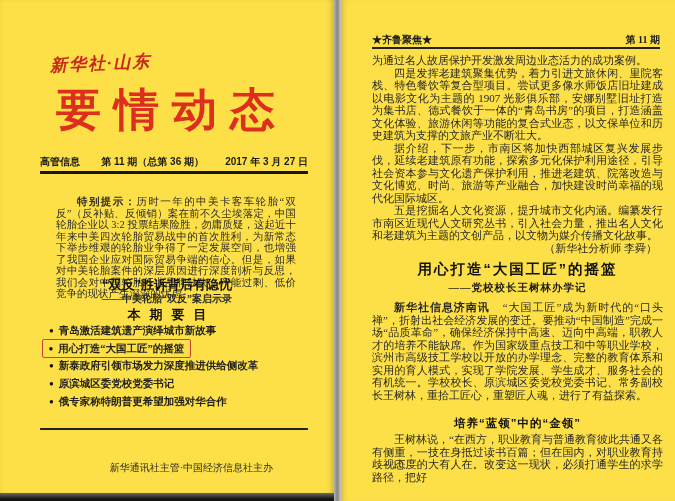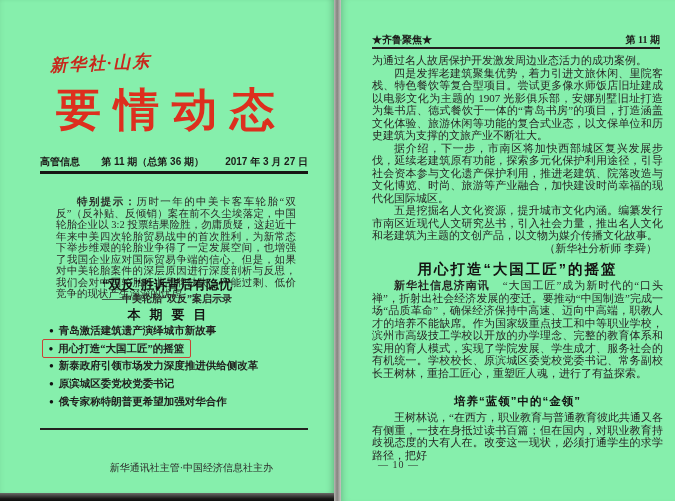--- a/index.html
+++ b/index.html
@@ -1,21 +1,21 @@
 <!DOCTYPE html>
 <html><head>
 <meta charset="utf-8">
 <style>
   html,body{margin:0;padding:0;}
   body{width:675px;height:501px;overflow:hidden;background:#eceae6;
        font-family:"Liberation Serif",serif;-webkit-font-smoothing:antialiased;}
   #stage{position:relative;width:675px;height:501px;background:#f2f0ec;}
 
   
-  .page{position:absolute;top:0;background:#86efac;}
+  .page{position:absolute;top:0;background:#fde047;}
   #left-page{left:0;width:334px;height:493px;
      box-shadow:inset -6px 0 7px -5px rgba(0,0,0,.28), inset 3px 0 6px -4px rgba(0,0,0,.10);}
   #right-page{left:341px;width:334px;height:501px;
      box-shadow:inset 6px 0 7px -5px rgba(0,0,0,.22);}
   #gutter{position:absolute;left:334px;top:0;width:7px;height:501px;
      background:linear-gradient(90deg,#b6b5b1,#84837f 45%,#c7c6c2);}
   #bottom-strip{position:absolute;left:0;top:493px;width:334px;height:8px;
      background:linear-gradient(180deg,#6a6a67,#1a1a18 70%,#0e0e0d);}
 
   
@@ -140,20 +140,21 @@
     <div class="rp-rule"></div>
 
     <div class="rp-body">
       <p>为通过名人故居保护开发激发周边业态活力的成功案例。</p>
       <p class="ind">四是发挥老建筑聚集优势，着力引进文旅休闲、里院客栈、特色餐饮等复合型项目。尝试更多像水师饭店旧址建成以电影文化为主题的 1907 光影俱乐部，安娜别墅旧址打造为集书店、德式餐饮于一体的“青岛书房”的项目，打造涵盖文化体验、旅游休闲等功能的复合式业态，以文保单位和历史建筑为支撑的文旅产业不断壮大。</p>
       <p class="ind">据介绍，下一步，市南区将加快西部城区复兴发展步伐，延续老建筑原有功能，探索多元化保护利用途径，引导社会资本参与文化遗产保护利用，推进老建筑、院落改造与文化博览、时尚、旅游等产业融合，加快建设时尚幸福的现代化国际城区。</p>
       <p class="ind">五是挖掘名人文化资源，提升城市文化内涵。编纂发行市南区近现代人文研究丛书，引入社会力量，推出名人文化和老建筑为主题的文创产品，以文物为媒介传播文化故事。</p>
       <p class="byline">（新华社分析师 李舜）</p>
 
       <div class="a2-title">用心打造“大国工匠”的摇篮</div>
+      <div class="a2-sub">——党校校长王树林办学记</div>
 
       <p class="ind">
         <span class="lead">新华社信息济南讯</span><span>“大国工匠”成为新时代的“口头禅”，折射出社会经济发展的变迁。要推动“中国制造”完成一场“品质革命”，确保经济保持中高速、迈向中高端，职教人才的培养不能缺席。作为国家级重点技工和中等职业学校，滨州市高级技工学校以开放的办学理念、完整的教育体系和实用的育人模式，实现了学院发展、学生成才、服务社会的有机统一。学校校长、原滨城区委党校党委书记、常务副校长王树林，重拾工匠心，重塑匠人魂，进行了有益探索。</span>
       </p>
 
       <div class="sec-head">培养“蓝领”中的“金领”</div>
 
       <p class="ind">王树林说，“在西方，职业教育与普通教育彼此共通又各有侧重，一技在身抵过读书百篇；但在国内，对职业教育持歧视态度的大有人在。改变这一现状，必须打通学生的求学路径，把好</p>
     </div>
 

